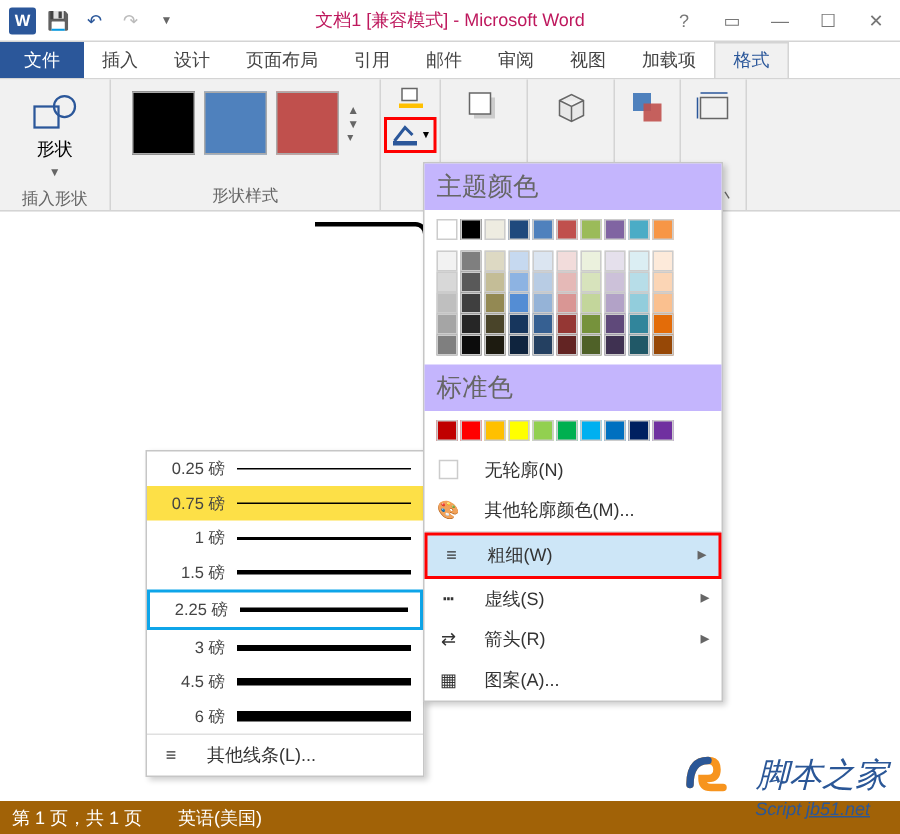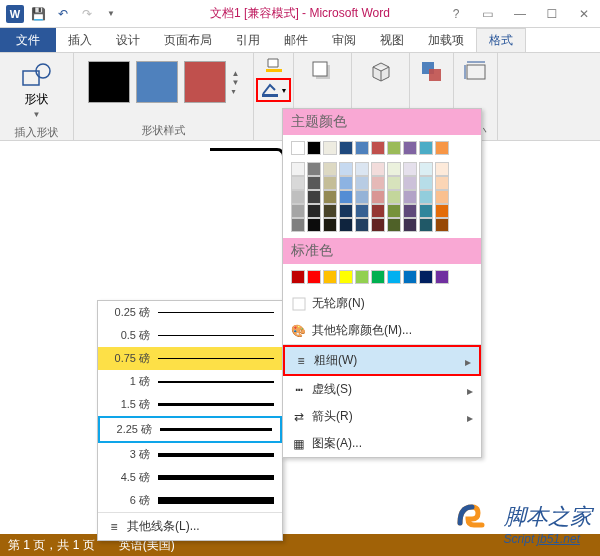--- a/index.html
+++ b/index.html
@@ -17,25 +17,25 @@
 .tab.active{background:#f1f1f1;border:1px solid #d4d4d4;border-bottom:none;color:#2b579a}
 .ribbon{height:88px;background:#f1f1f1;border-bottom:1px solid #d4d4d4;display:flex}
 .group{border-right:1px solid #d4d4d4;padding:4px 8px 2px;display:flex;flex-direction:column;align-items:center;justify-content:space-between}
 .group-label{font-size:11px;color:#666;margin-top:2px}
 .shapes-btn{display:flex;flex-direction:column;align-items:center;gap:2px;padding:4px}
 .shape-swatches{display:flex;gap:6px;padding:4px}
 .swatch{width:42px;height:42px;border:1px solid #aaa}
 .outline-btn{border:2px solid red;padding:2px;display:flex;align-items:center}
 .small-btn{display:flex;flex-direction:column;align-items:center;padding:2px 4px;font-size:11px;color:#444}
 .dropdown-panel{position:absolute;top:108px;left:282px;width:200px;background:#fff;border:1px solid #c6c6c6;box-shadow:2px 2px 4px rgba(0,0,0,0.2);z-index:10}
-.panel-header{padding:4px 8px;color:#666;font-size:14px;background:#f9a8d4}
+.panel-header{padding:4px 8px;color:#666;font-size:17px;background:#c4b5fd}
 .color-grid{padding:6px 8px;display:flex;flex-direction:column;gap:2px}
 .color-row{display:flex;gap:2px}
 .color-cell{width:14px;height:14px;border:1px solid #ccc}
-.menu-item{padding:5px 8px;display:flex;align-items:flex-end;gap:5px;cursor:pointer;font-size:12px;color:#333}
+.menu-item{padding:5px 8px;display:flex;align-items:flex-start;gap:16px;cursor:pointer;font-size:12px;color:#333}
 .menu-item.highlighted{background:#cde6f7;border:1px solid #92c0e0;border-left:2px solid red;border-right:2px solid red;position:relative}
 .menu-item .arrow{margin-left:auto;color:#666}
 .menu-icon{width:16px;height:16px;display:flex;align-items:center;justify-content:center}
 .weight-flyout{position:absolute;top:300px;left:97px;width:186px;background:#fff;border:1px solid #c6c6c6;box-shadow:2px 2px 4px rgba(0,0,0,0.2);z-index:9}
 .weight-item{padding:4px 8px;display:flex;align-items:center;gap:8px;cursor:pointer}
 .weight-item.sel{background:#fde047}
 .weight-item.red{border:2px solid #0ea5e9}
 .weight-label{width:44px;text-align:right;font-size:11px;color:#444}
 .weight-line{flex:1;background:#000}
 .statusbar{position:absolute;bottom:0;left:0;right:0;height:22px;background:#a16207;color:#fff;display:flex;align-items:center;padding:0 8px;font-size:11px;gap:12px}
@@ -286,24 +286,20 @@
     <span>图案(A)...</span>
   </div>
 </div>
 
 <div class="weight-flyout">
   <div id="weight-list">
       <div class="weight-item">
         <div class="weight-label">0.25 磅</div>
         <div class="weight-line" style="height: 0.5px;"></div>
       </div>
-      <div class="weight-item">
-        <div class="weight-label">0.5 磅</div>
-        <div class="weight-line" style="height: 1px;"></div>
-      </div>
       <div class="weight-item sel">
         <div class="weight-label">0.75 磅</div>
         <div class="weight-line" style="height: 1.5px;"></div>
       </div>
       <div class="weight-item">
         <div class="weight-label">1 磅</div>
         <div class="weight-line" style="height: 2px;"></div>
       </div>
       <div class="weight-item">
         <div class="weight-label">1.5 磅</div>

